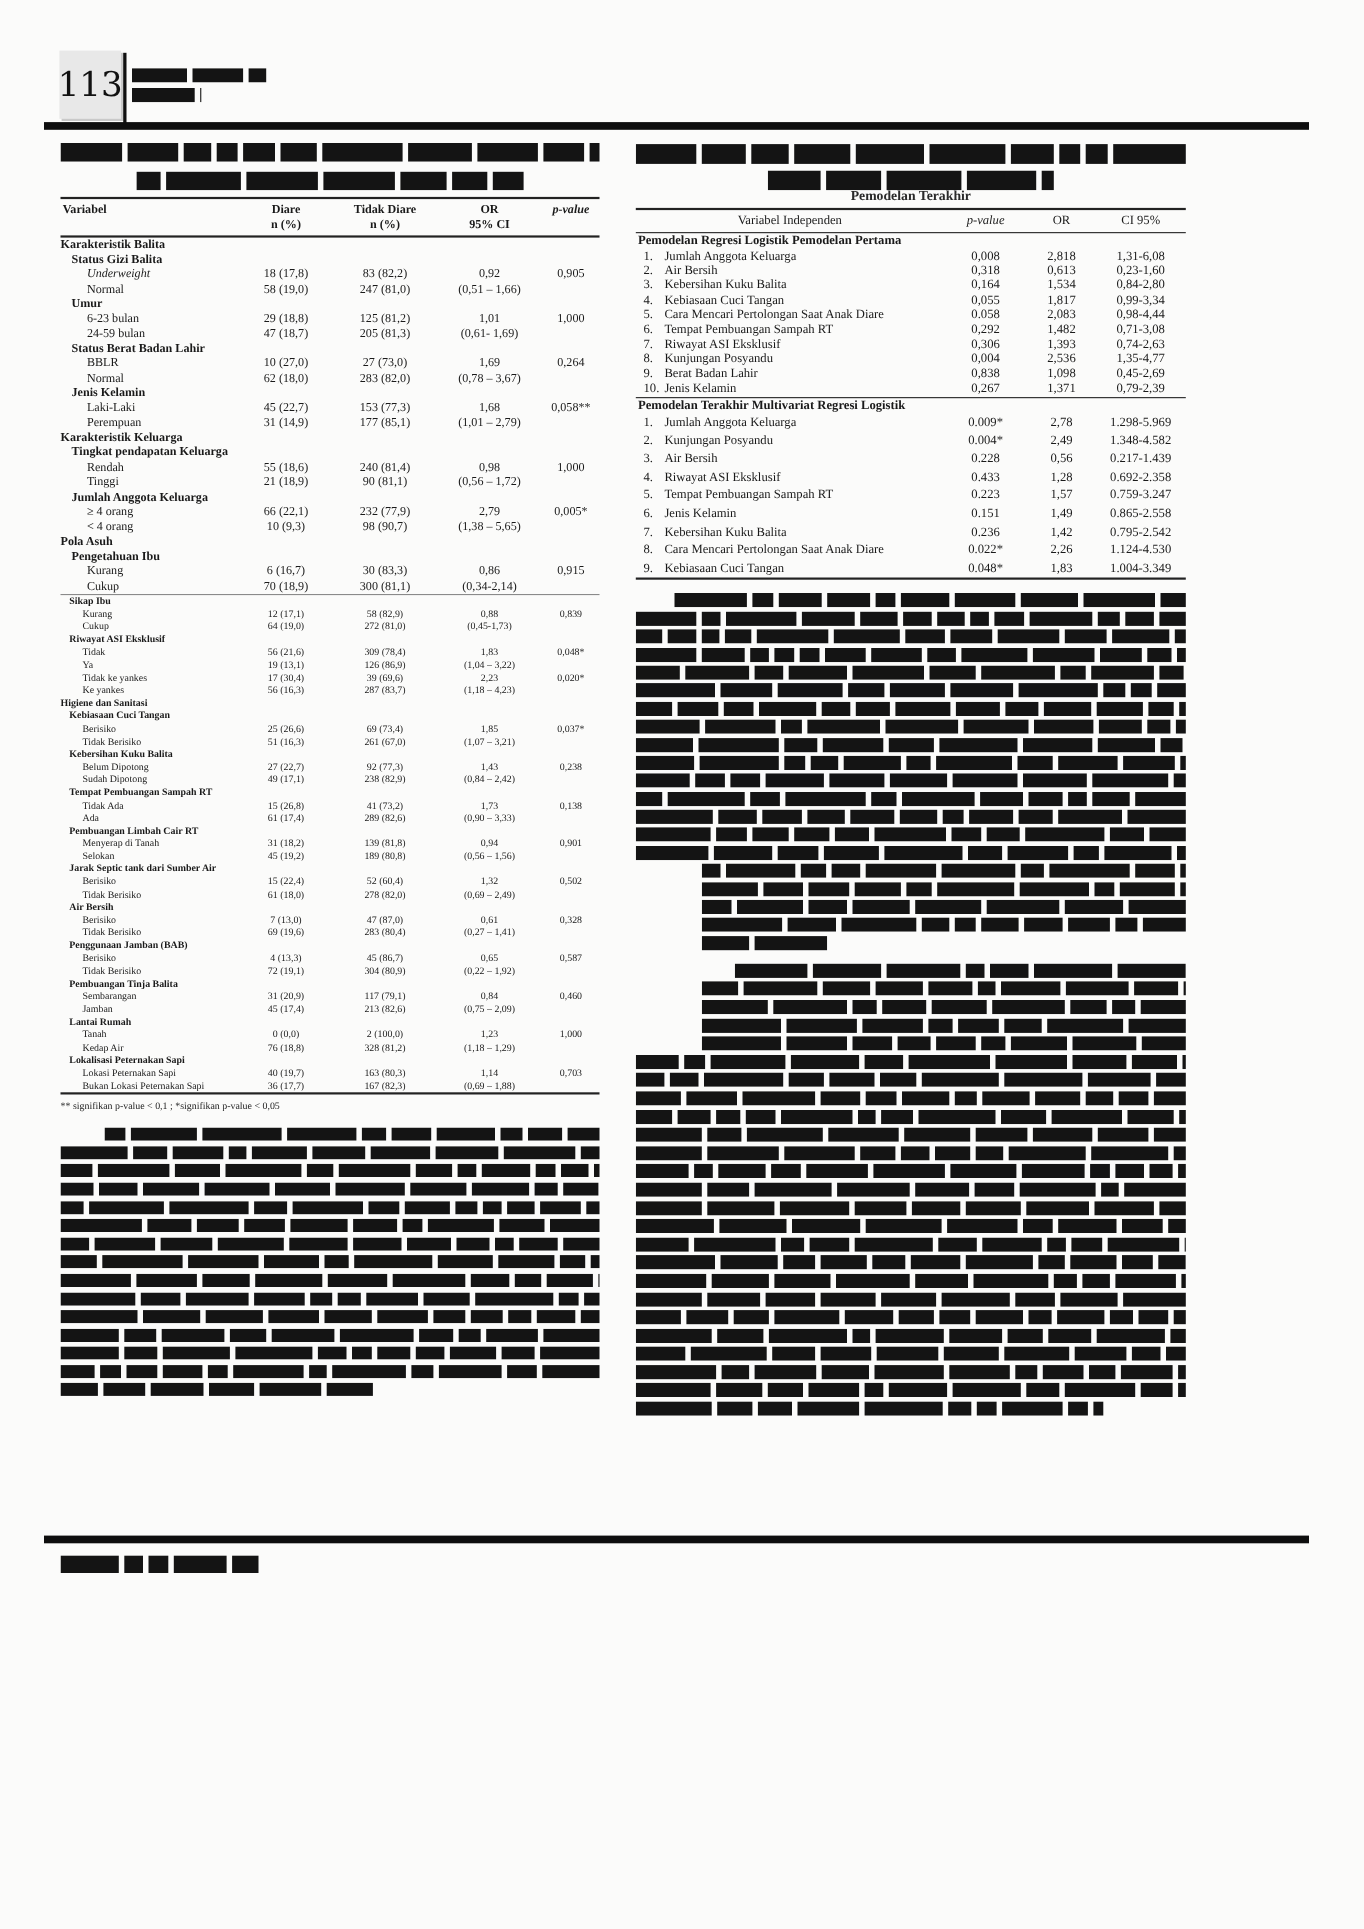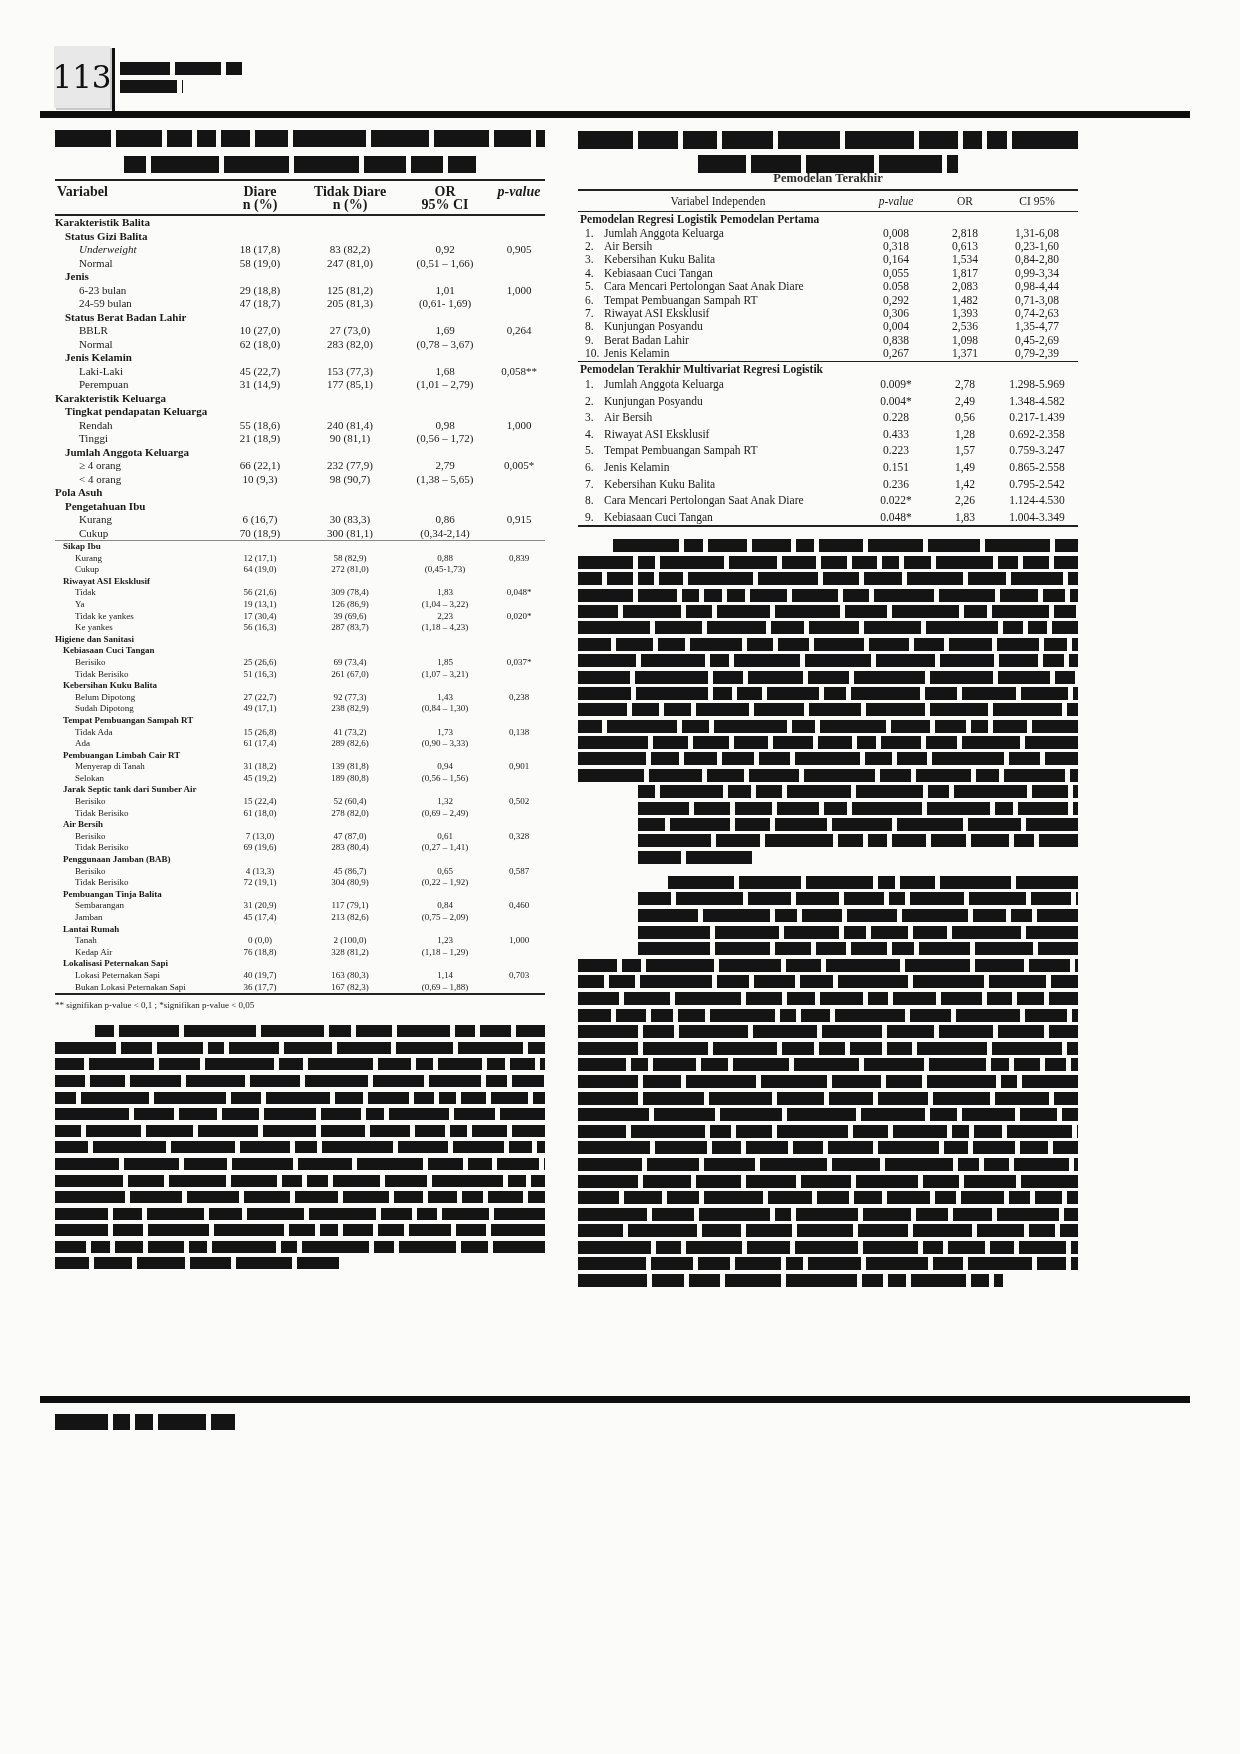--- a/index.html
+++ b/index.html
@@ -24,21 +24,21 @@
   .col-right{position:absolute;left:578px;top:131px;width:500px}
 
   
   .rl{overflow:hidden;white-space:nowrap;font-size:0}
   .rl span{display:inline-block;height:100%;background:#141414;margin-right:5px}
 
   .t1-title{margin-bottom:6px}
   
   .t1{border-top:2.5px solid #222;border-bottom:2px solid #222}
   .t1-head{display:grid;grid-template-columns:162px 86px 94px 96px 52px;border-bottom:2.5px solid #222;
-    font-weight:bold;font-size:14px;line-height:13px;padding:4px 0 3px}
+    font-weight:bold;font-size:11px;line-height:13px;padding:4px 0 3px}
   .t1-head .hc{text-align:center}
   .t1-head .hc.c0{text-align:left;padding-left:2px}
   .t1-head .sub{display:block;font-weight:bold}
   .t1r{display:grid;grid-template-columns:162px 86px 94px 96px 52px}
   .t1r.p1{font-size:11px;line-height:13.5px}
   .t1r.p2{font-size:9px;line-height:11.6px}
   .t1r .c{text-align:center}
   .t1r .c0{text-align:left}
   .lvl-h1{font-weight:bold}
   .lvl-h2{font-weight:bold;padding-left:10px}
@@ -136,21 +136,21 @@
             <div class="c">0,905</div>
           </div>
           <div class="t1r p1">
             <div class="c0 lvl-i">Normal</div>
             <div class="c">58 (19,0)</div>
             <div class="c">247 (81,0)</div>
             <div class="c">(0,51 – 1,66)</div>
             <div class="c"></div>
           </div>
           <div class="t1r p1">
-            <div class="c0 lvl-h2">Jenis</div>
+            <div class="c0 lvl-h2">Umur</div>
             <div class="c"></div>
             <div class="c"></div>
             <div class="c"></div>
             <div class="c"></div>
           </div>
           <div class="t1r p1">
             <div class="c0 lvl-i">6-23 bulan</div>
             <div class="c">29 (18,8)</div>
             <div class="c">125 (81,2)</div>
             <div class="c">1,01</div>
@@ -379,21 +379,21 @@
             <div class="c0 lvl-i">Belum Dipotong</div>
             <div class="c">27 (22,7)</div>
             <div class="c">92 (77,3)</div>
             <div class="c">1,43</div>
             <div class="c">0,238</div>
           </div>
           <div class="t1r p2">
             <div class="c0 lvl-i">Sudah Dipotong</div>
             <div class="c">49 (17,1)</div>
             <div class="c">238 (82,9)</div>
-            <div class="c">(0,84 – 1,30)</div>
+            <div class="c">(0,84 – 2,42)</div>
             <div class="c"></div>
           </div>
           <div class="t1r p2">
             <div class="c0 lvl-h2">Tempat Pembuangan Sampah RT</div>
             <div class="c"></div>
             <div class="c"></div>
             <div class="c"></div>
             <div class="c"></div>
           </div>
           <div class="t1r p2">

